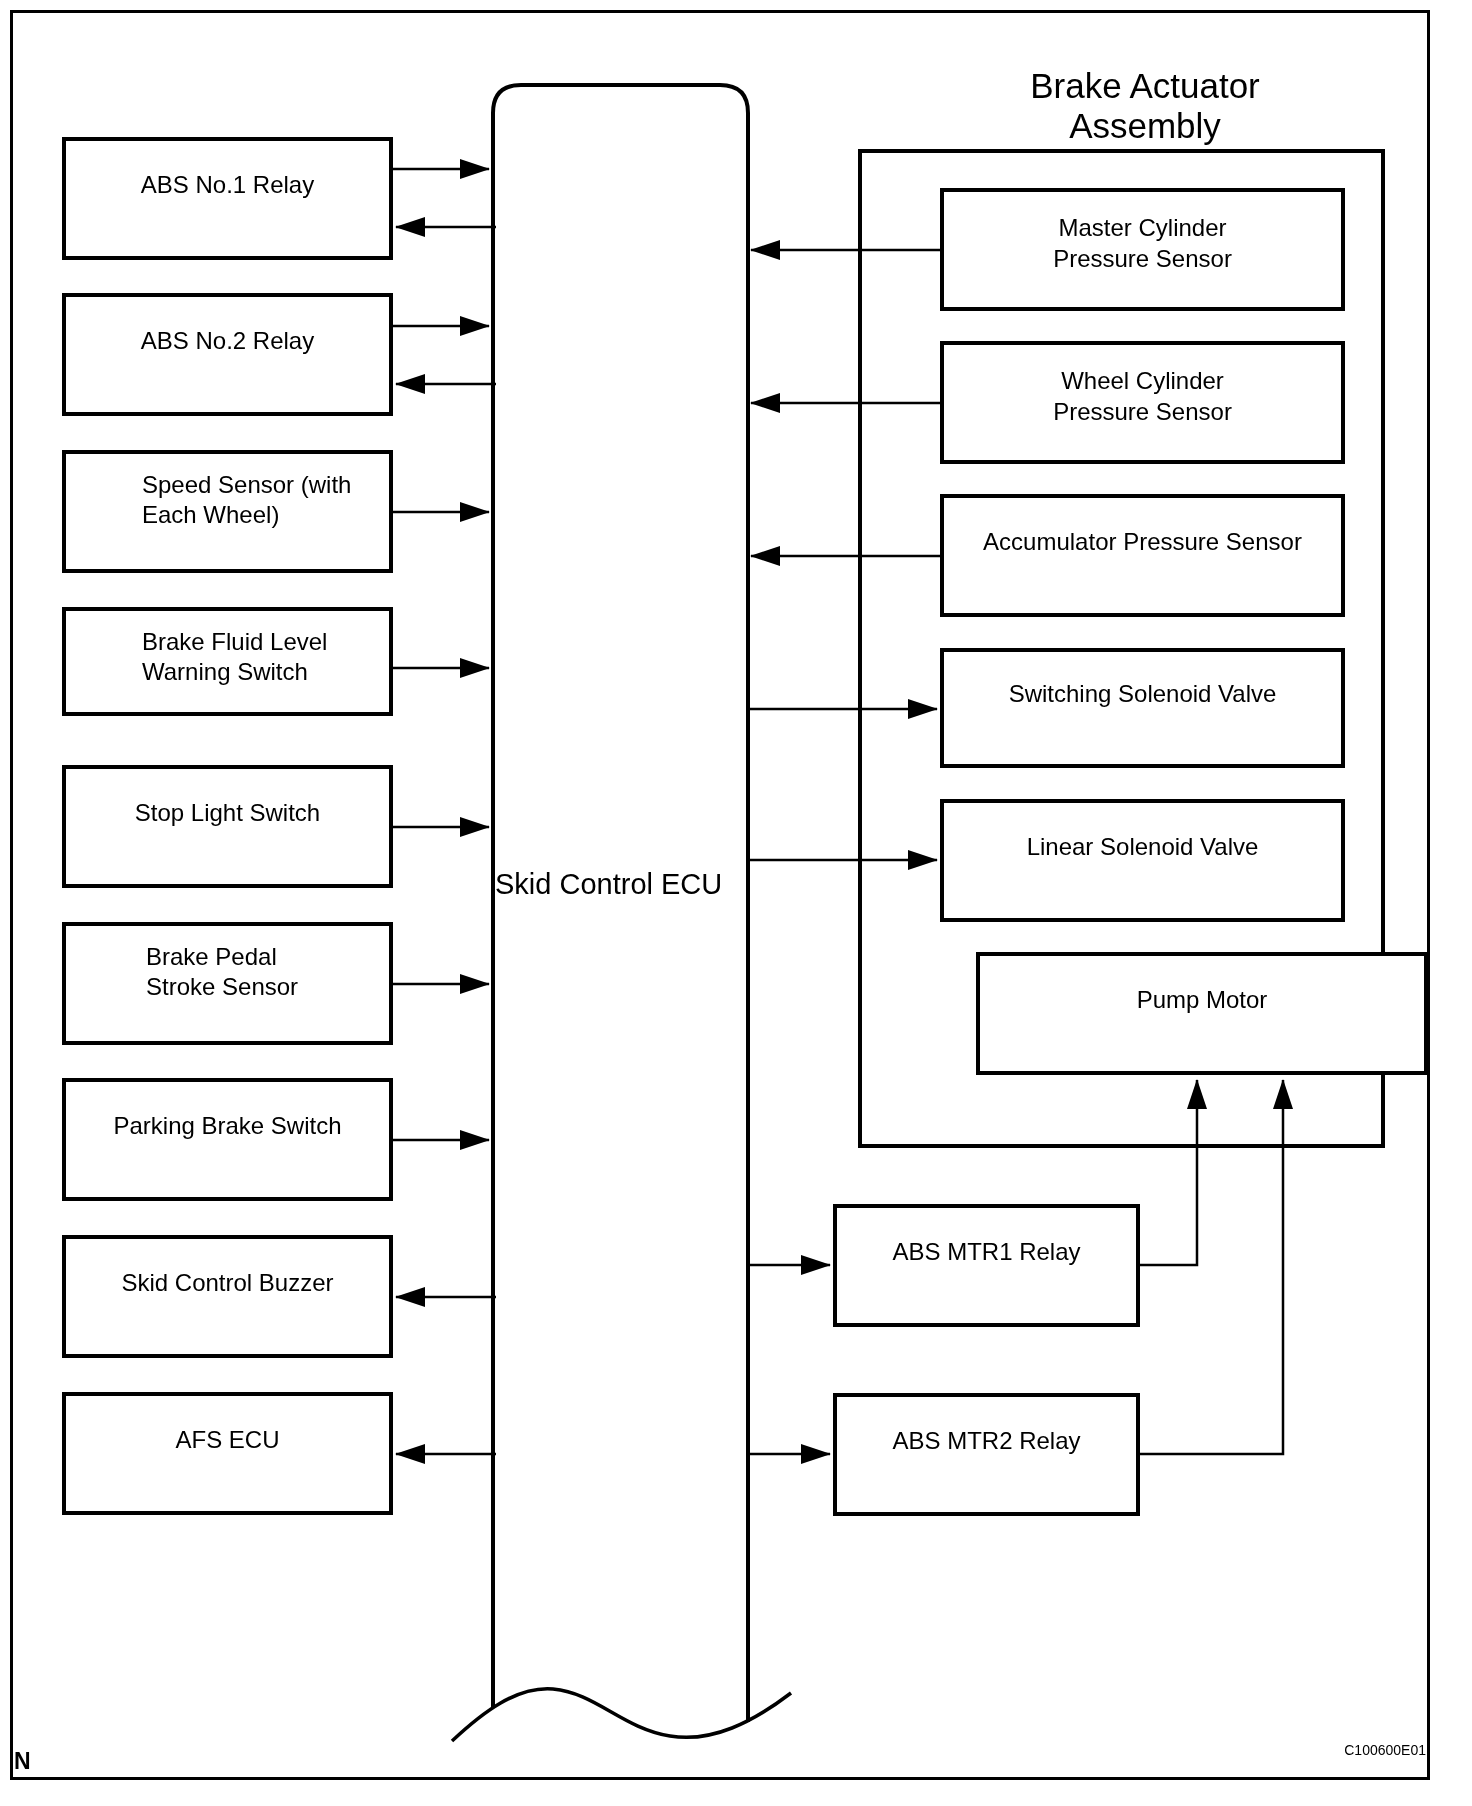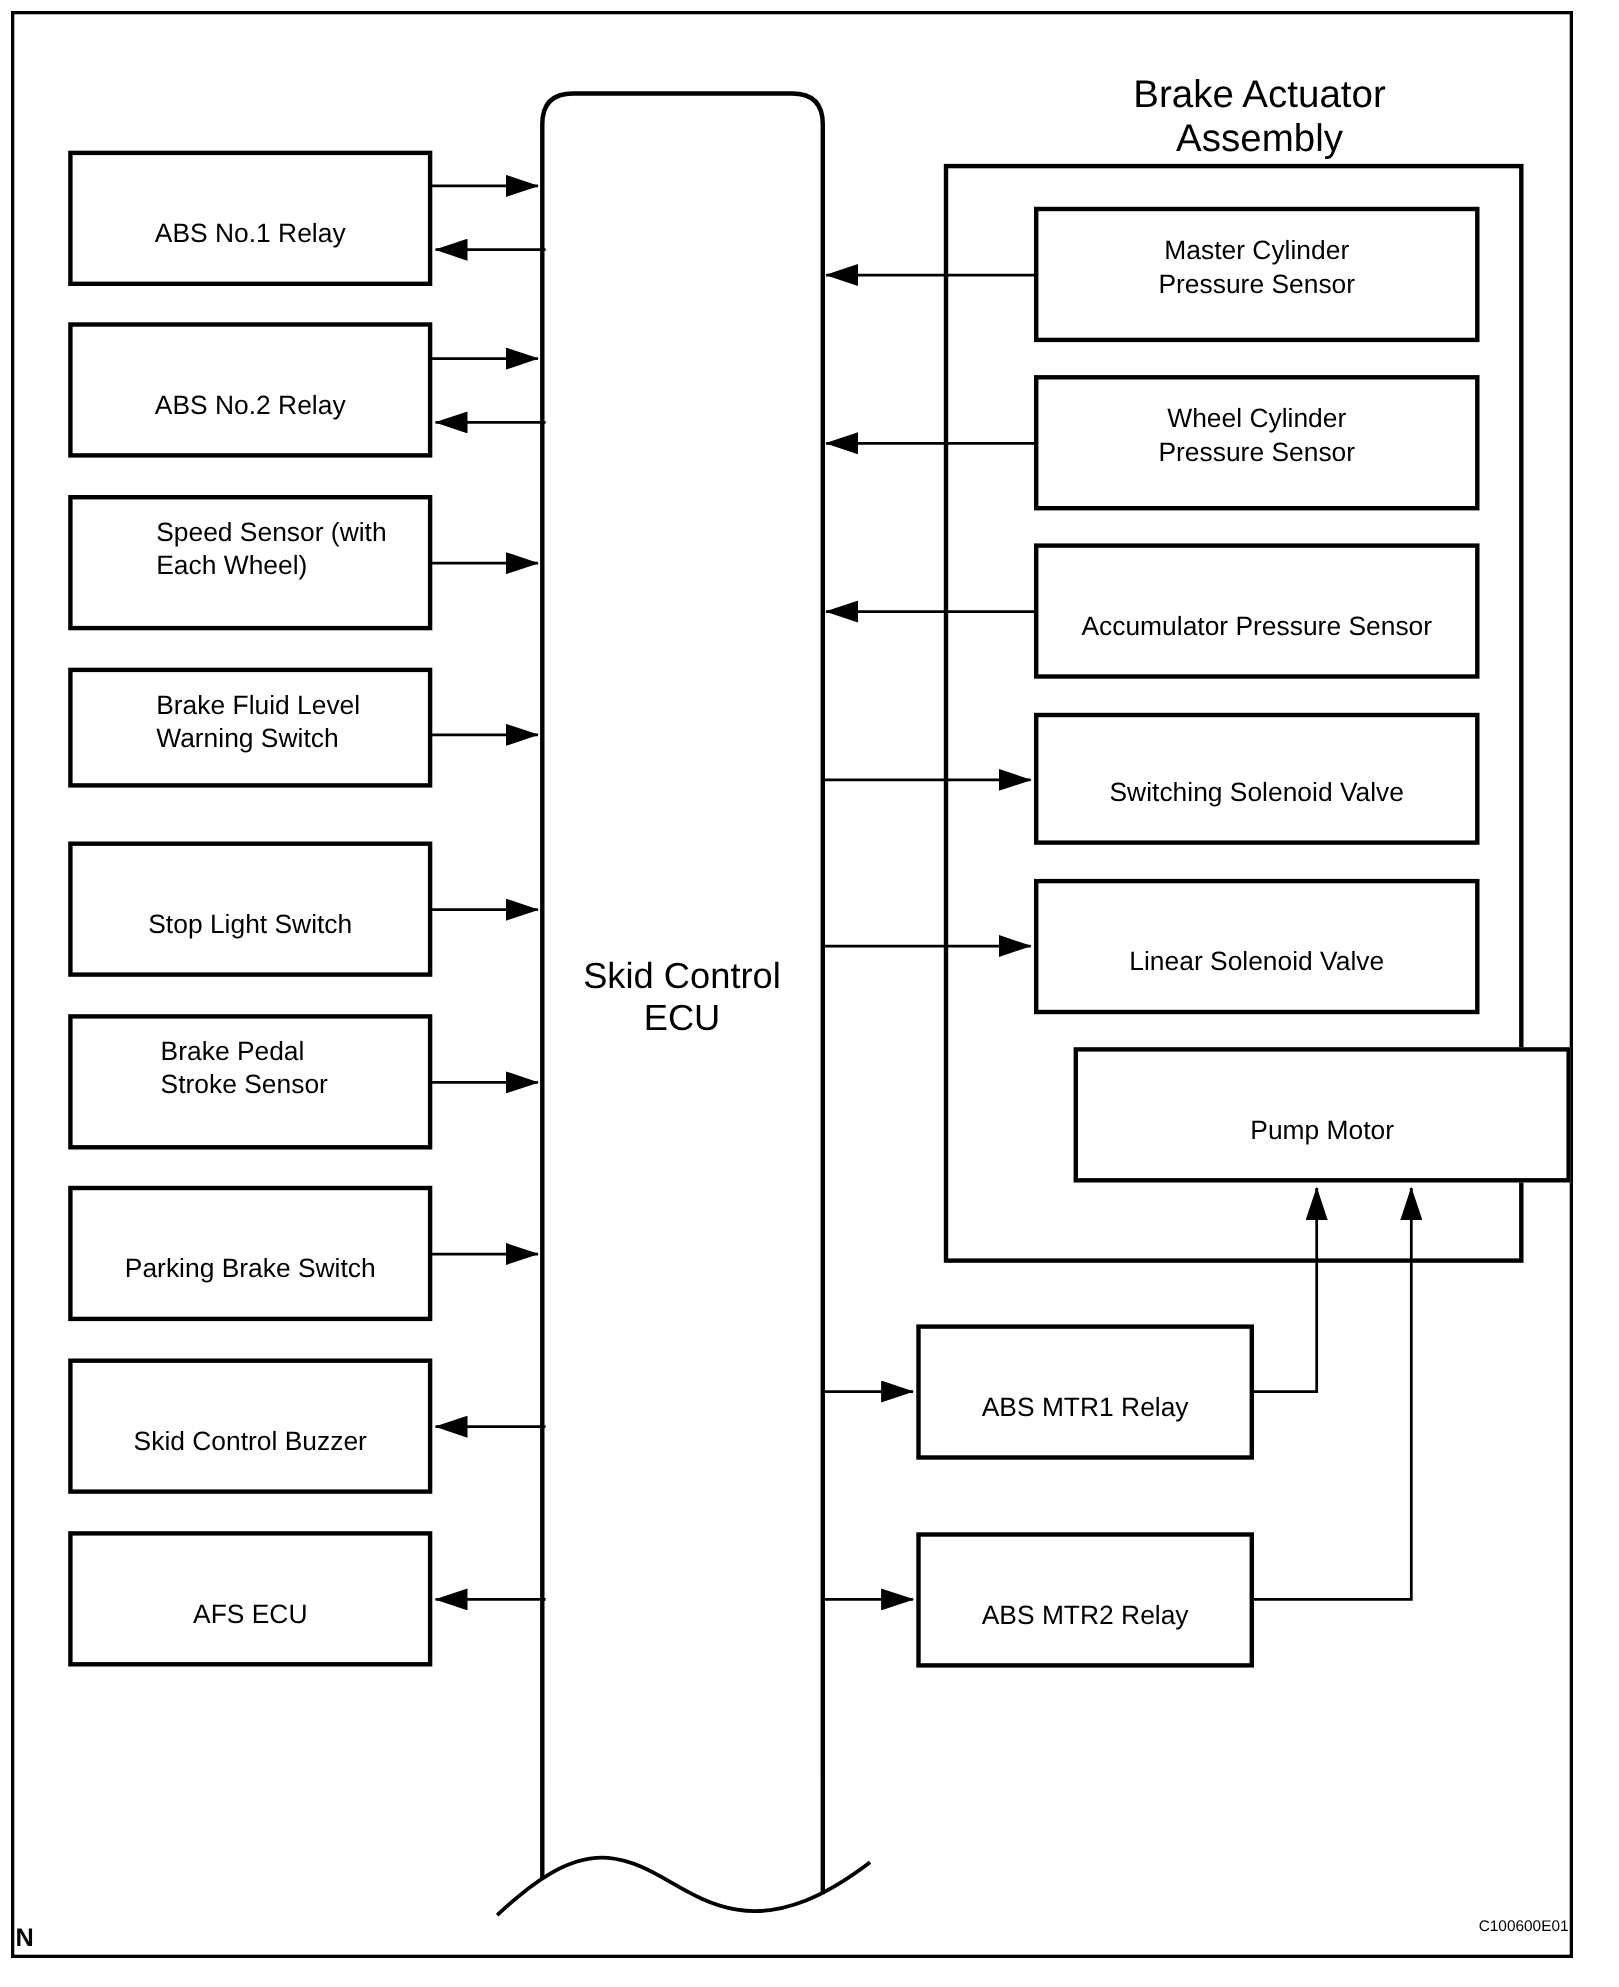--- a/index.html
+++ b/index.html
@@ -3,31 +3,31 @@
 <meta charset="utf-8">
 <style>
   html,body{margin:0;padding:0;background:#ffffff;}
   body{width:1472px;height:1806px;position:relative;overflow:hidden;
        font-family:"Liberation Sans",sans-serif;color:#000;}
   .stage{position:absolute;inset:0;}
   .page-border{position:absolute;left:10px;top:10px;width:1420px;height:1770px;
        border:3px solid #000;box-sizing:border-box;z-index:1;}
   .box{position:absolute;border:4px solid #000;background:#fff;box-sizing:border-box;
        font-size:24px;line-height:30px;z-index:2;}
-  .box.center{display:flex;align-items:flex-end;justify-content:center;
+  .box.center{display:flex;align-items:center;justify-content:center;
        text-align:center;padding-bottom:28px;}
   .box.left2{padding:16px 8px 0 76px;}
   .box.left2.indent{padding-left:80px;}
   .box.topcenter{padding-top:20px;text-align:center;line-height:31px;}
   .assembly{position:absolute;left:858px;top:149px;width:527px;height:999px;
        border:4px solid #000;box-sizing:border-box;background:transparent;z-index:1;}
   .assembly-title{position:absolute;left:975px;top:66px;width:340px;text-align:center;
        font-size:35px;z-index:3;}
-  .ecu-label{position:absolute;left:495px;top:868px;width:250px;text-align:center;
-       font-size:33px;z-index:3;}
+  .ecu-label{position:absolute;left:495px;top:868px;width:250px;
+       font-size:29px;z-index:3;}
   .corner-n{position:absolute;left:14px;top:1748px;font-size:23px;font-weight:bold;z-index:6;}
   .corner-code{position:absolute;left:1290px;top:1742px;width:136px;text-align:right;
        font-size:14px;z-index:6;}
   svg.wires{position:absolute;inset:0;z-index:5;pointer-events:none;}
 </style>
 </head>
 <body>
 
 <div class="stage">
 

